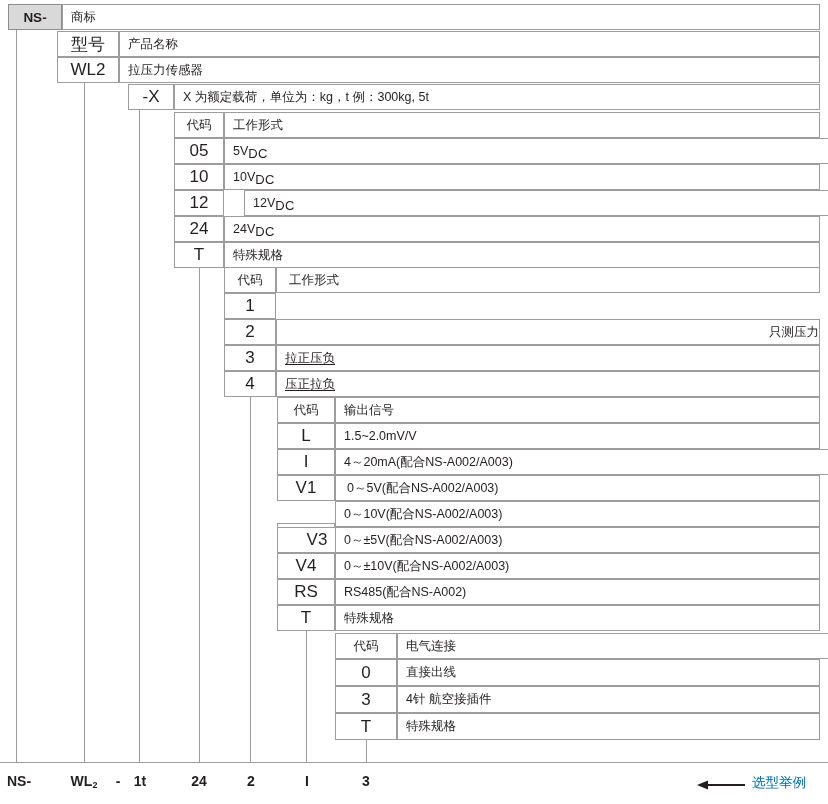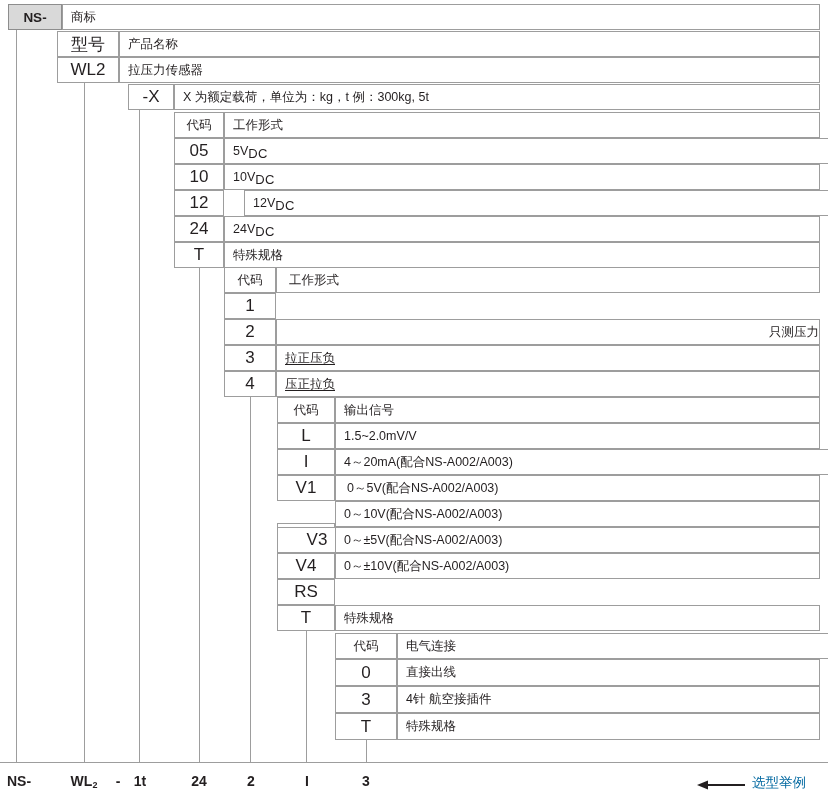--- a/index.html
+++ b/index.html
@@ -276,20 +276,23 @@
   <div class="cell code" style="left:277px; top:553px; width:58px; height:26px;">
     <span>V4</span>
   </div>
   <div class="cell desc" style="left:335px; top:553px; width:485px; height:26px;">
     <span>0～±10V(配合NS-A002/A003)</span>
   </div>
 
   <div class="cell code" style="left:277px; top:579px; width:58px; height:26px;">
     <span>RS</span>
   </div>
+  <div class="cell desc" style="left:335px; top:579px; width:485px; height:26px;">
+    <span>RS485(配合NS-A002)</span>
+  </div>
 
   <div class="cell code" style="left:277px; top:605px; width:58px; height:26px;">
     <span>T</span>
   </div>
   <div class="cell desc" style="left:335px; top:605px; width:485px; height:26px;">
     <span>特殊规格</span>
   </div>
 
   <div class="cell hdr-code" style="left:335px; top:633px; width:62px; height:26px;">
     <span>代码</span>

